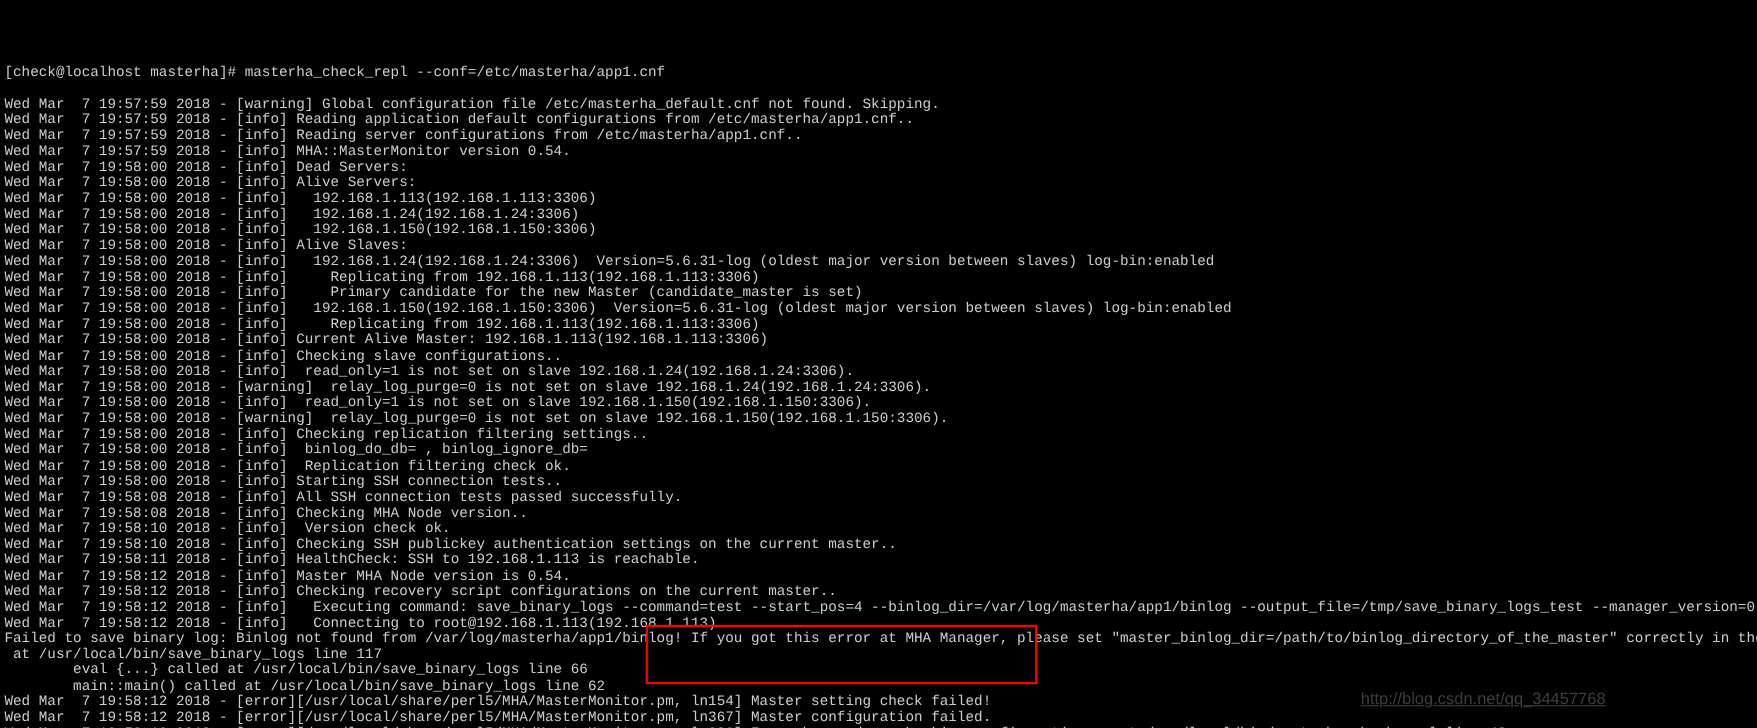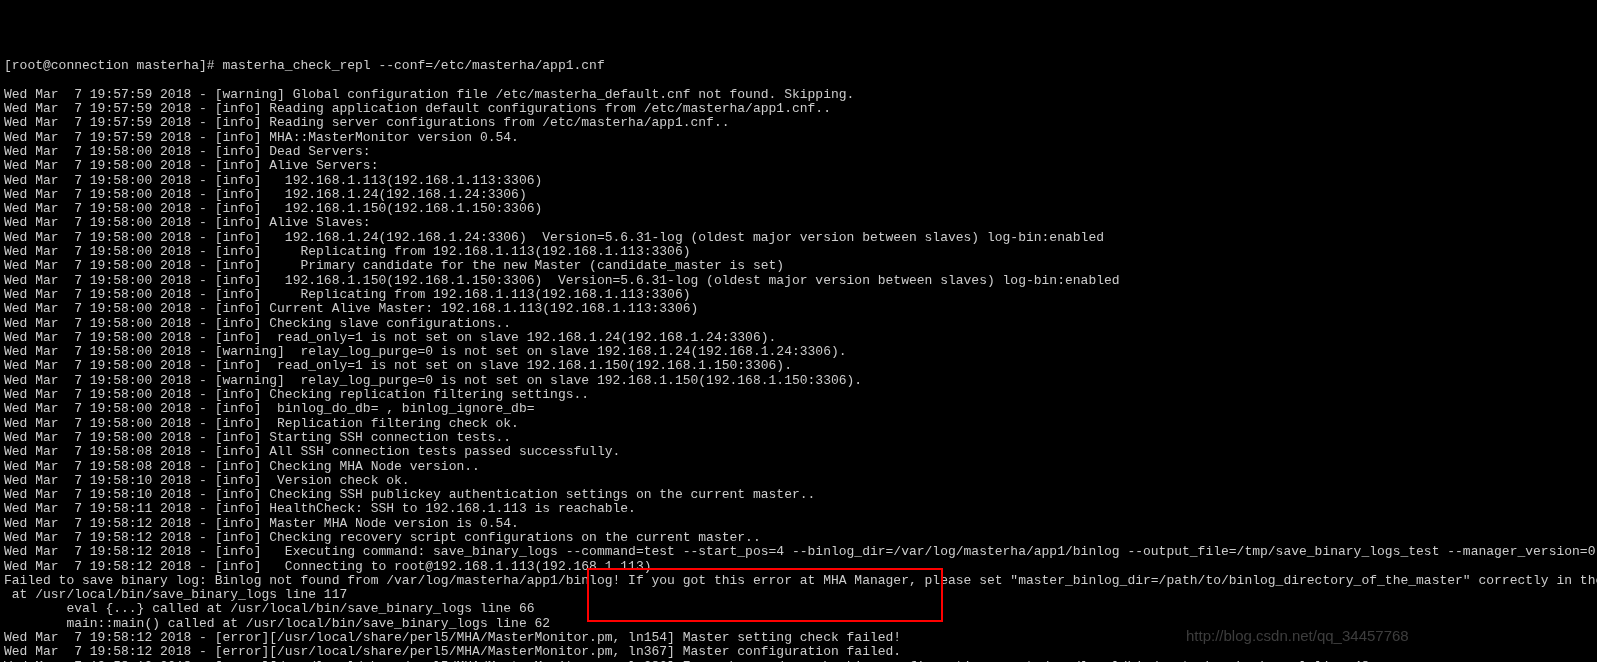--- a/index.html
+++ b/index.html
@@ -29,20 +29,20 @@
       font-family: Arial, sans-serif;
       font-size: 15px;
       opacity: 0.6;
     }
   </style>
 </head>
 <body>
 
 
 
-<div class="term-line">[root@connection masterha]# masterha_check_repl --conf=/etc/masterha/app1.cnf</div>
+<div class="term-line">[check@localhost masterha]# masterha_check_repl --conf=/etc/masterha/app1.cnf</div>
 <div id="output-container"><div class="term-line">Wed Mar  7 19:57:59 2018 - [warning] Global configuration file /etc/masterha_default.cnf not found. Skipping.</div><div class="term-line">Wed Mar  7 19:57:59 2018 - [info] Reading application default configurations from /etc/masterha/app1.cnf..</div><div class="term-line">Wed Mar  7 19:57:59 2018 - [info] Reading server configurations from /etc/masterha/app1.cnf..</div><div class="term-line">Wed Mar  7 19:57:59 2018 - [info] MHA::MasterMonitor version 0.54.</div><div class="term-line">Wed Mar  7 19:58:00 2018 - [info] Dead Servers:</div><div class="term-line">Wed Mar  7 19:58:00 2018 - [info] Alive Servers:</div><div class="term-line">Wed Mar  7 19:58:00 2018 - [info]   192.168.1.113(192.168.1.113:3306)</div><div class="term-line">Wed Mar  7 19:58:00 2018 - [info]   192.168.1.24(192.168.1.24:3306)</div><div class="term-line">Wed Mar  7 19:58:00 2018 - [info]   192.168.1.150(192.168.1.150:3306)</div><div class="term-line">Wed Mar  7 19:58:00 2018 - [info] Alive Slaves:</div><div class="term-line">Wed Mar  7 19:58:00 2018 - [info]   192.168.1.24(192.168.1.24:3306)  Version=5.6.31-log (oldest major version between slaves) log-bin:enabled</div><div class="term-line">Wed Mar  7 19:58:00 2018 - [info]     Replicating from 192.168.1.113(192.168.1.113:3306)</div><div class="term-line">Wed Mar  7 19:58:00 2018 - [info]     Primary candidate for the new Master (candidate_master is set)</div><div class="term-line">Wed Mar  7 19:58:00 2018 - [info]   192.168.1.150(192.168.1.150:3306)  Version=5.6.31-log (oldest major version between slaves) log-bin:enabled</div><div class="term-line">Wed Mar  7 19:58:00 2018 - [info]     Replicating from 192.168.1.113(192.168.1.113:3306)</div><div class="term-line">Wed Mar  7 19:58:00 2018 - [info] Current Alive Master: 192.168.1.113(192.168.1.113:3306)</div><div class="term-line">Wed Mar  7 19:58:00 2018 - [info] Checking slave configurations..</div><div class="term-line">Wed Mar  7 19:58:00 2018 - [info]  read_only=1 is not set on slave 192.168.1.24(192.168.1.24:3306).</div><div class="term-line">Wed Mar  7 19:58:00 2018 - [warning]  relay_log_purge=0 is not set on slave 192.168.1.24(192.168.1.24:3306).</div><div class="term-line">Wed Mar  7 19:58:00 2018 - [info]  read_only=1 is not set on slave 192.168.1.150(192.168.1.150:3306).</div><div class="term-line">Wed Mar  7 19:58:00 2018 - [warning]  relay_log_purge=0 is not set on slave 192.168.1.150(192.168.1.150:3306).</div><div class="term-line">Wed Mar  7 19:58:00 2018 - [info] Checking replication filtering settings..</div><div class="term-line">Wed Mar  7 19:58:00 2018 - [info]  binlog_do_db= , binlog_ignore_db= </div><div class="term-line">Wed Mar  7 19:58:00 2018 - [info]  Replication filtering check ok.</div><div class="term-line">Wed Mar  7 19:58:00 2018 - [info] Starting SSH connection tests..</div><div class="term-line">Wed Mar  7 19:58:08 2018 - [info] All SSH connection tests passed successfully.</div><div class="term-line">Wed Mar  7 19:58:08 2018 - [info] Checking MHA Node version..</div><div class="term-line">Wed Mar  7 19:58:10 2018 - [info]  Version check ok.</div><div class="term-line">Wed Mar  7 19:58:10 2018 - [info] Checking SSH publickey authentication settings on the current master..</div><div class="term-line">Wed Mar  7 19:58:11 2018 - [info] HealthCheck: SSH to 192.168.1.113 is reachable.</div><div class="term-line">Wed Mar  7 19:58:12 2018 - [info] Master MHA Node version is 0.54.</div><div class="term-line">Wed Mar  7 19:58:12 2018 - [info] Checking recovery script configurations on the current master..</div><div class="term-line">Wed Mar  7 19:58:12 2018 - [info]   Executing command: save_binary_logs --command=test --start_pos=4 --binlog_dir=/var/log/masterha/app1/binlog --output_file=/tmp/save_binary_logs_test --manager_version=0.54 --start_file=mysql-b</div><div class="term-line">Wed Mar  7 19:58:12 2018 - [info]   Connecting to root@192.168.1.113(192.168.1.113)..</div><div class="term-line">Failed to save binary log: Binlog not found from /var/log/masterha/app1/binlog! If you got this error at MHA Manager, please set "master_binlog_dir=/path/to/binlog_directory_of_the_master" correctly in the MHA Manager's configu</div><div class="term-line"> at /usr/local/bin/save_binary_logs line 117</div><div class="term-line">        eval {...} called at /usr/local/bin/save_binary_logs line 66</div><div class="term-line">        main::main() called at /usr/local/bin/save_binary_logs line 62</div><div class="term-line">Wed Mar  7 19:58:12 2018 - [error][/usr/local/share/perl5/MHA/MasterMonitor.pm, ln154] Master setting check failed!</div><div class="term-line">Wed Mar  7 19:58:12 2018 - [error][/usr/local/share/perl5/MHA/MasterMonitor.pm, ln367] Master configuration failed.</div><div class="term-line">Wed Mar  7 19:58:12 2018 - [error][/usr/local/share/perl5/MHA/MasterMonitor.pm, ln386] Error happend on checking configurations.  at /usr/local/bin/masterha_check_repl line 48.</div></div>
 
 <div class="highlight-box" id="hl-box" style="top: 568px; left: 587px; width: 352px; height: 50px;"></div>
-<div class="watermark" id="wm" style="top: 628px; left: 1186px;">http://blog.csdn.net/qq_34457768</div>
+<div class="watermark" id="wm" style="top: 628px; left: 1237px; text-decoration: underline;">http://blog.csdn.net/qq_34457768</div>
 
 
 
 
 </body></html>

